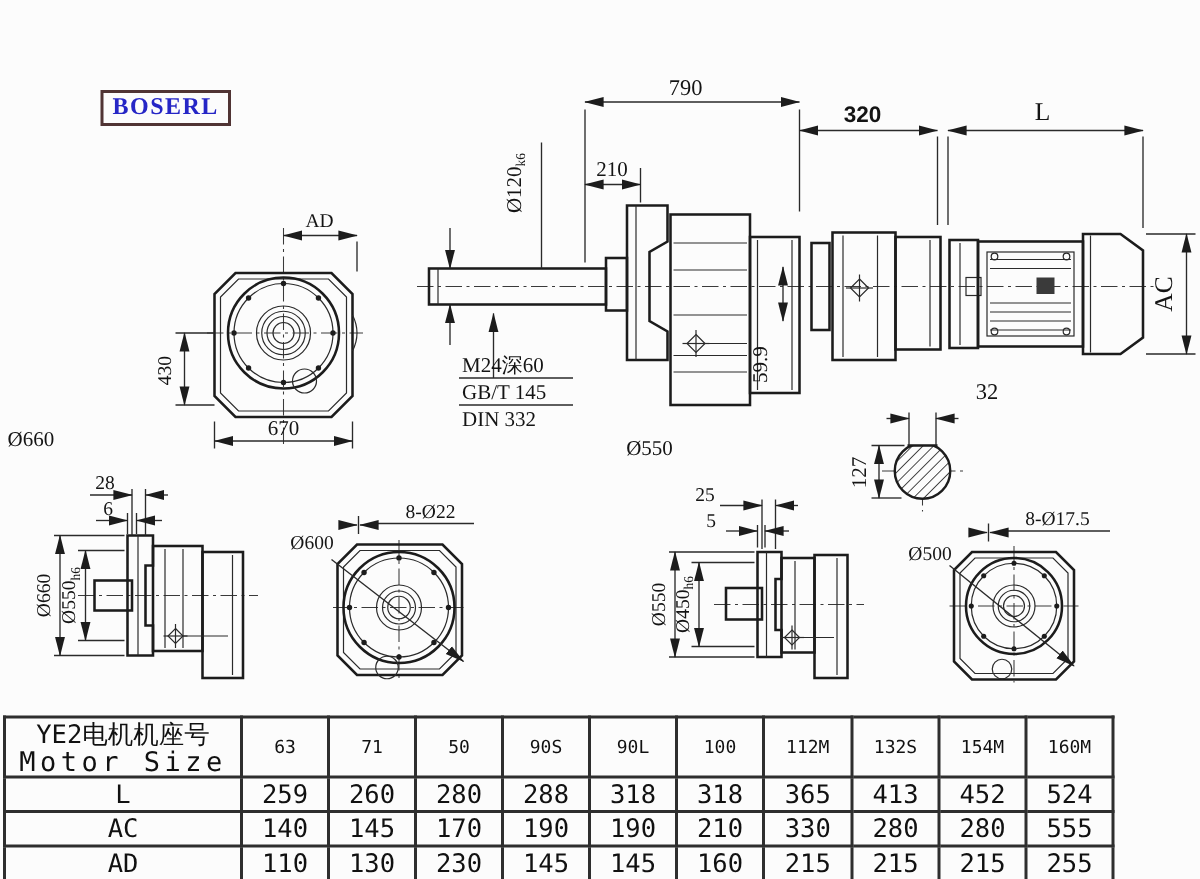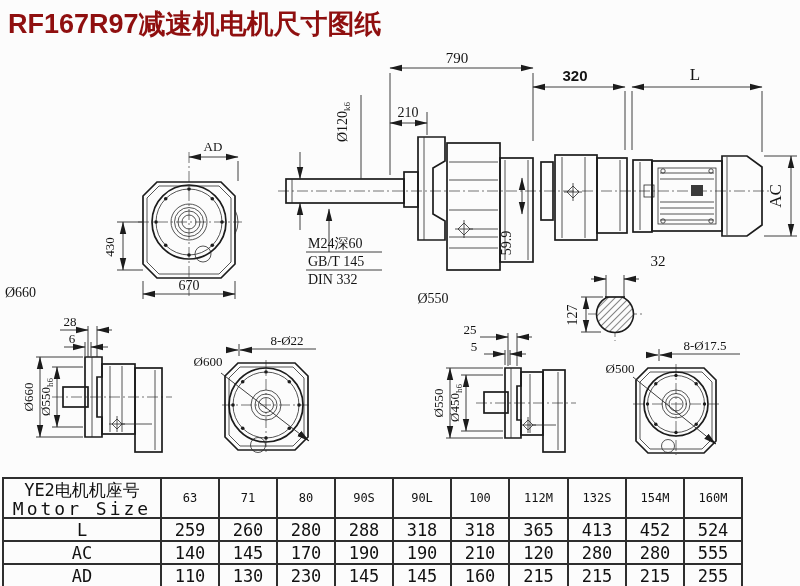--- a/index.html
+++ b/index.html
@@ -35,21 +35,21 @@
   .hd-en{font-size:18px;letter-spacing:3px;line-height:17px;}
   .sz{font-size:12px;}
   .rowlab{font-size:17px;}
   .val{font-size:17px;}
 </style>
 </head>
 <body>
 
 <div id="stage">
 
-  <div id="page-title">RF167R97减速机电机尺寸图纸</div>
+  <div id="brand-logo">BOSERL</div>
 
   <svg width="800" height="478" viewBox="0 0 800 478">
     <defs>
       <marker id="arr" markerWidth="13" markerHeight="9" refX="12.4" refY="4.5" orient="auto-start-reverse" markerUnits="userSpaceOnUse">
         <path d="M13,4.5 L0,1.2 L0,7.8 Z" fill="#1c1c1c"></path>
       </marker>
       <pattern id="hatch" width="5" height="5" patternUnits="userSpaceOnUse" patternTransform="rotate(45 0 0)">
         <rect width="5" height="5" fill="#fcfcfc"></rect>
         <line x1="0" y1="0" x2="0" y2="5" stroke="#222" stroke-width="1.1"></line>
       </pattern>
@@ -362,21 +362,21 @@
         <col style="width:58px">
     </colgroup>
     <tbody>
         <tr style="height:40px;">
       <th>
         <div class="hd-cn">YE2电机机座号</div>
         <div class="hd-en">Motor Size</div>
       </th>
       <th class="sz">63</th>
       <th class="sz">71</th>
-      <th class="sz">80</th>
+      <th class="sz">50</th>
       <th class="sz">90S</th>
       <th class="sz">90L</th>
       <th class="sz">100</th>
       <th class="sz">112M</th>
       <th class="sz">132S</th>
       <th class="sz">154M</th>
       <th class="sz">160M</th>
     </tr>
     <tr style="height:23px;">
       <td class="rowlab">L</td>
@@ -392,21 +392,21 @@
       <td class="val">524</td>
     </tr>
     <tr style="height:23px;">
       <td class="rowlab">AC</td>
       <td class="val">140</td>
       <td class="val">145</td>
       <td class="val">170</td>
       <td class="val">190</td>
       <td class="val">190</td>
       <td class="val">210</td>
-      <td class="val">120</td>
+      <td class="val">330</td>
       <td class="val">280</td>
       <td class="val">280</td>
       <td class="val">555</td>
     </tr>
     <tr style="height:23px;">
       <td class="rowlab">AD</td>
       <td class="val">110</td>
       <td class="val">130</td>
       <td class="val">230</td>
       <td class="val">145</td>

